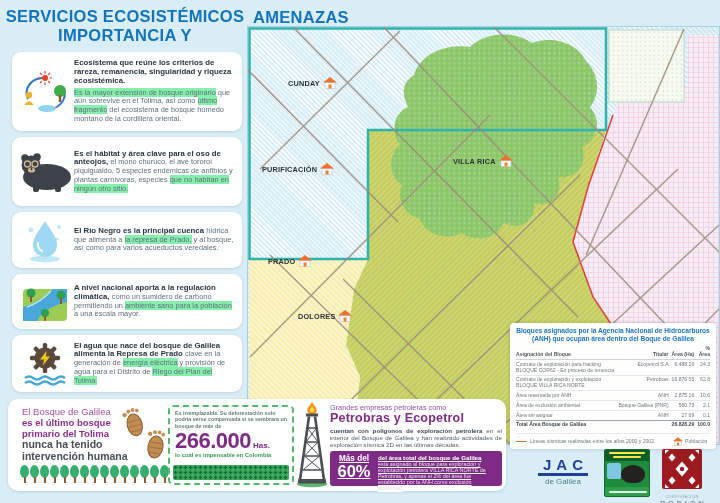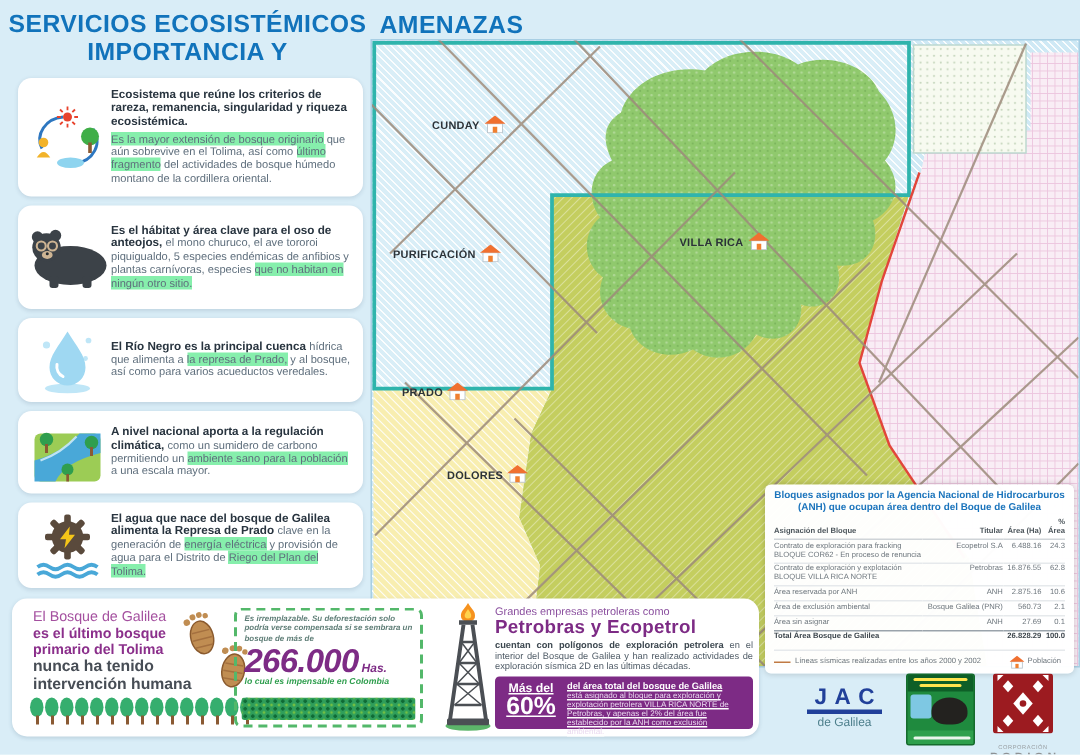--- a/index.html
+++ b/index.html
@@ -57,22 +57,22 @@
   .bc-left{position:absolute;left:14px;top:7px;width:106px;}
   .bcl1{color:#a4509f;font-size:9.5px;line-height:11px;}
   .bcl2{color:#8b2f8b;font-weight:bold;font-size:9.5px;line-height:11px;}
   .bcl3{color:#474d55;font-weight:bold;font-size:10.5px;line-height:11.5px;}
   .footprints{position:absolute;left:114px;top:3px;}
   .trees{position:absolute;left:12px;top:66px;display:flex;gap:1px;}
   .tree{position:relative;width:9px;height:19px;}
   .tree::before{content:"";position:absolute;left:0;top:0;width:9px;height:13px;border-radius:50%;background:#35ae6e;}
   .tree::after{content:"";position:absolute;left:3.5px;top:12px;width:2px;height:6px;background:#8a5a33;}
 
-  .dashed-box{position:absolute;left:148px;top:6px;width:126px;height:80px;border:2px dashed #53b86a;
-    border-radius:5px;box-sizing:border-box;padding:3px 5px;font-style:italic;}
+  .dashed-box{position:absolute;left:160px;top:6px;width:126px;height:80px;border:2px dashed #53b86a;
+    border-radius:5px;box-sizing:border-box;padding:3px 5px;}
   .db-intro{font-size:5.3px;font-weight:bold;color:#5e7d76;line-height:6.4px;}
   .db-row{display:flex;align-items:baseline;gap:2px;}
   .db-num{color:#7d2b85;font-weight:bold;font-size:22px;line-height:23px;letter-spacing:-.5px;}
   .db-unit{color:#7d2b85;font-weight:bold;font-size:8px;}
   .db-note{color:#2f9e4e;font-weight:bold;font-size:5.8px;line-height:6.4px;}
   .db-strip{position:absolute;left:3px;right:3px;bottom:3px;height:15px;border-radius:2px;
     background-color:#2f9e5b;
     background-image:radial-gradient(circle,#0f6b35 1px,transparent 1.3px),radial-gradient(circle,#74c043 .8px,transparent 1.1px);
     background-size:5px 5px,5px 5px;background-position:0 0,2.5px 2.5px;}
   .derrick{position:absolute;left:288px;top:2px;}
@@ -137,21 +137,21 @@
         </g>
         <circle cx="40" cy="22" r="6" fill="#3fae47"></circle>
         <rect x="38.8" y="26" width="2.4" height="7" fill="#8a5a33"></rect>
         <circle cx="9" cy="26" r="3.2" fill="#f2b32a"></circle>
         <path d="M4.5,36 Q9,28.5 13.5,36 Z" fill="#f2b32a"></path>
         <ellipse cx="27" cy="39.5" rx="9" ry="3.5" fill="#8ed4ef"></ellipse>
       </svg>
     </div>
     <div class="card-text">
         <p><span class="b">Ecosistema que reúne los criterios de rareza, remanencia, singularidad y riqueza ecosistémica.</span></p>
-        <p><span class="hl">Es la mayor extensión de bosque originario</span><span> que aún sobrevive en el Tolima, así como </span><span class="hl">último fragmento</span><span> del actividades de bosque húmedo montano de la cordillera oriental.</span></p>
+        <p><span class="hl">Es la mayor extensión de bosque originario</span><span> que aún sobrevive en el Tolima, así como </span><span class="hl">último fragmento</span><span> del ecosistema de bosque húmedo montano de la cordillera oriental.</span></p>
       </div>
   </div>
 
   <div class="card" id="card1">
     <div class="icon">
       <svg width="56" height="42" viewBox="0 0 56 42">
         <circle cx="8" cy="7" r="3.8" fill="#3c4248"></circle>
         <circle cx="20" cy="6" r="3.8" fill="#3c4248"></circle>
         <ellipse cx="30" cy="26" rx="24" ry="13" fill="#3c4248"></ellipse>
         <rect x="16" y="33" width="6" height="8" rx="2" fill="#3c4248"></rect>

